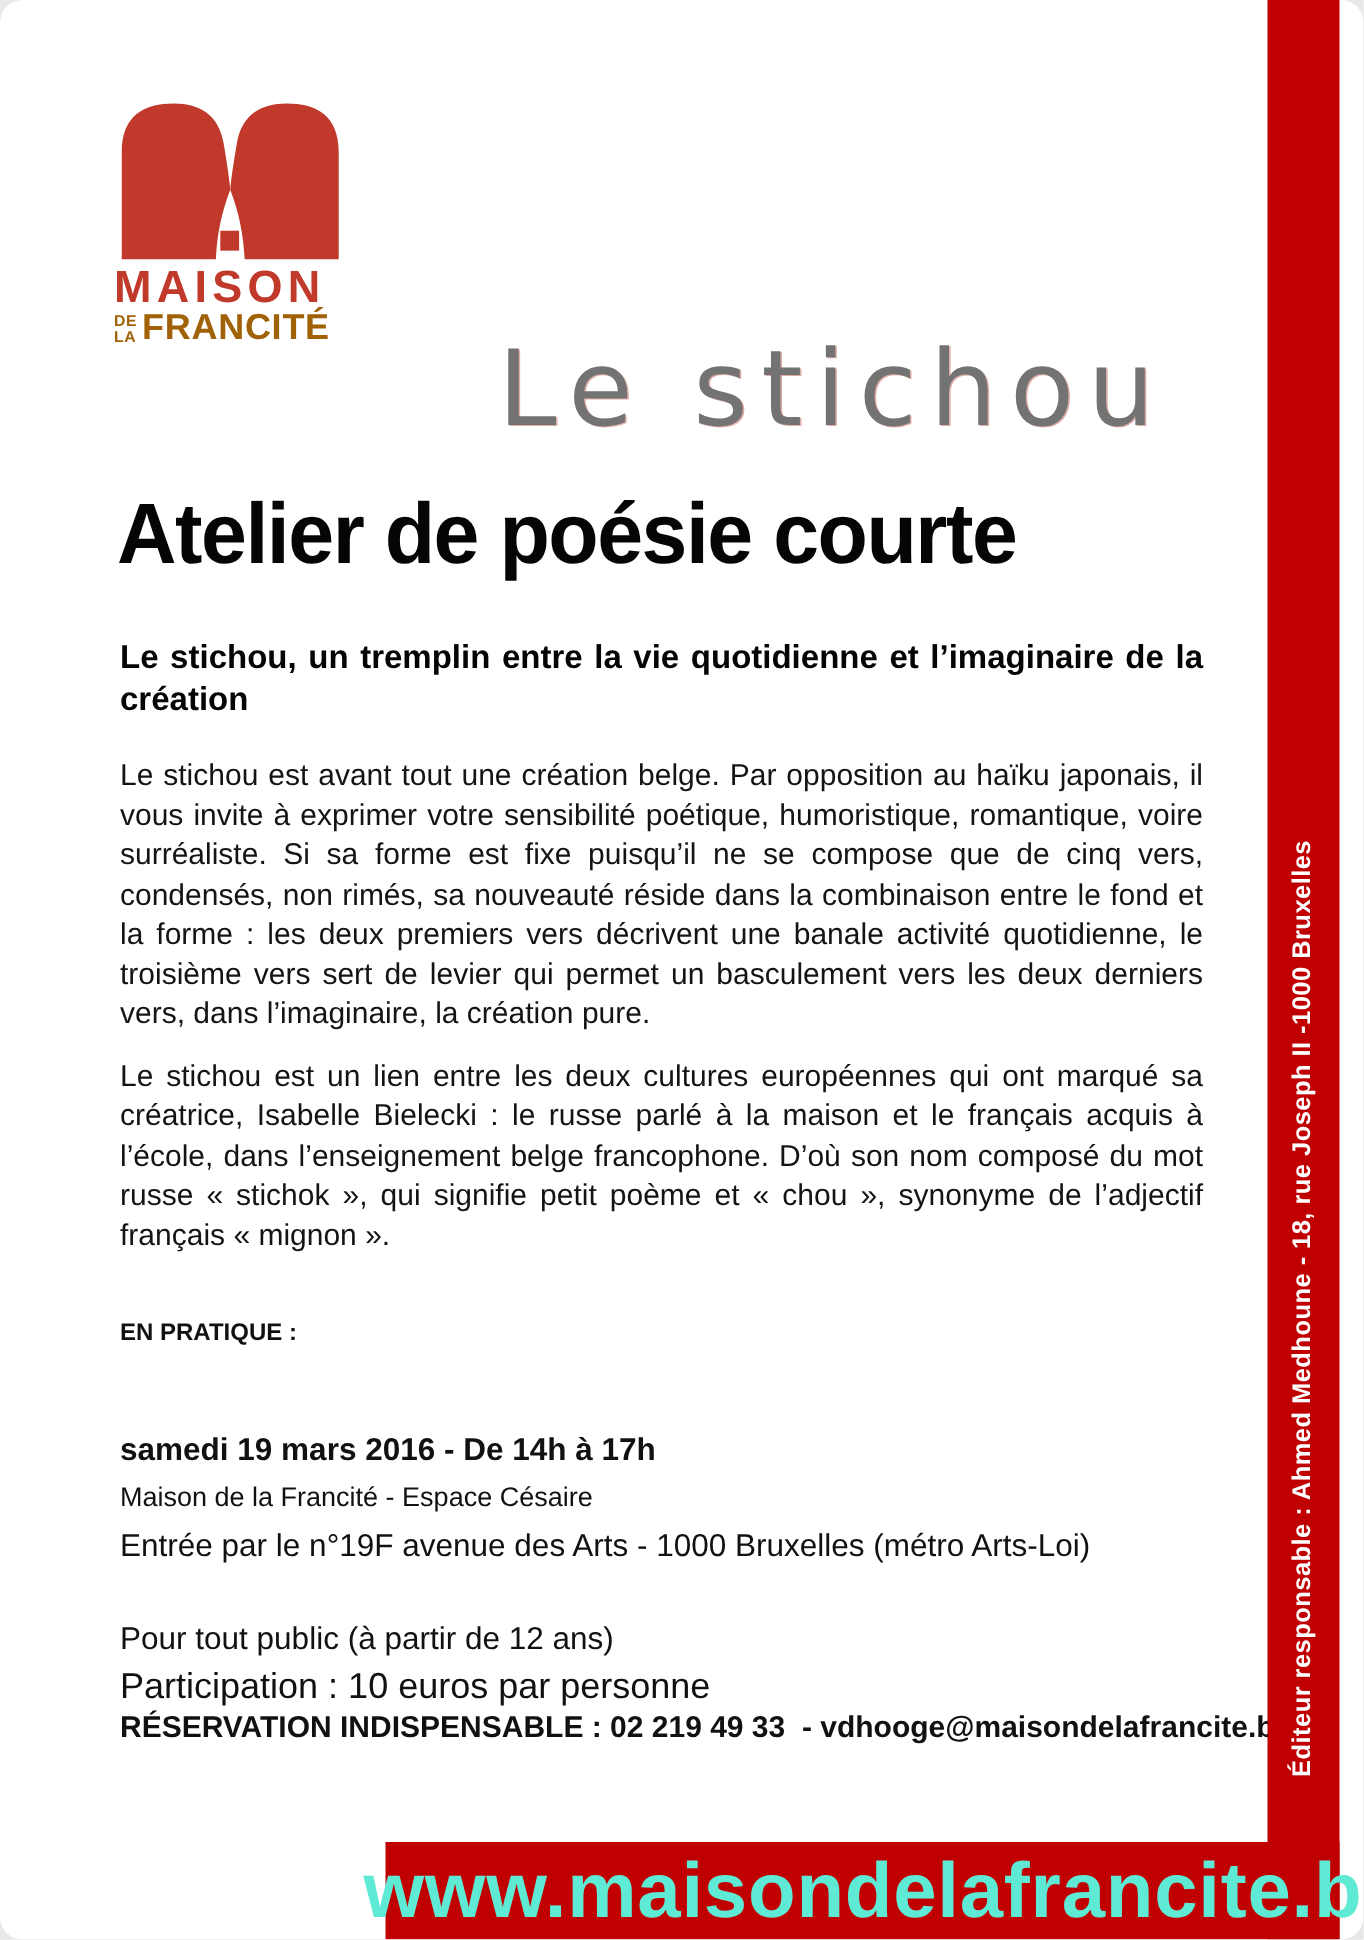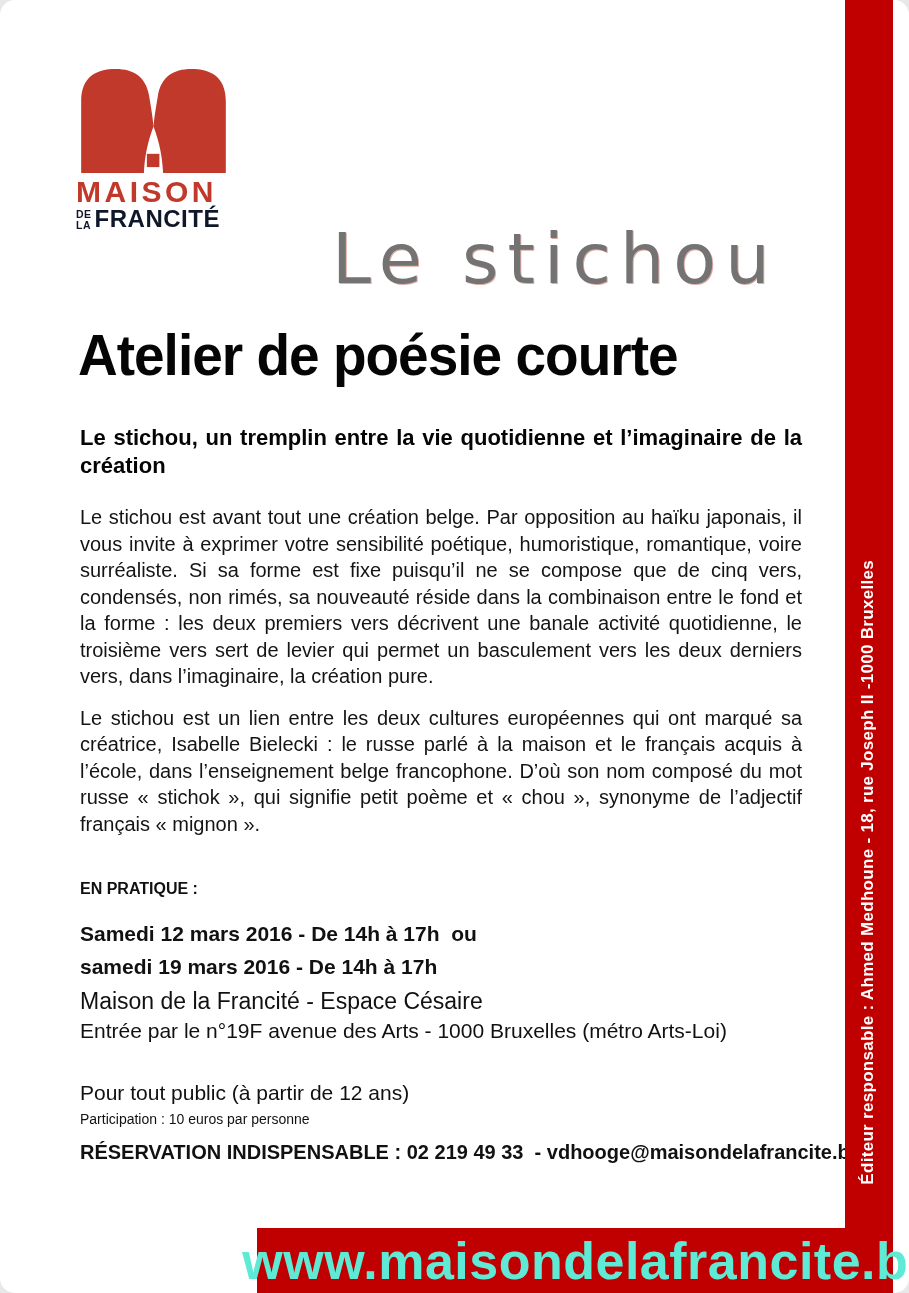--- a/index.html
+++ b/index.html
@@ -10,21 +10,21 @@
     font-family:"Liberation Sans", sans-serif; color:#111;border-radius:15px;
   }
 
   
   .logo { position:absolute; left:76px; top:66px; width:158px; }
   .logo svg { display:block; }
   .logo-line1 {
     color:#c0392b; font-weight:bold; font-size:30px; letter-spacing:3.5px;
     line-height:1; margin-top:4px;
   }
-  .logo-line2 { display:flex; align-items:flex-end; color:#0f172a; margin-top:1px; }
+  .logo-line2 { display:flex; align-items:flex-end; color:#a16207; margin-top:1px; }
   .logo-dela { display:flex; flex-direction:column; font-weight:bold;
     font-size:10.5px; line-height:10.5px; letter-spacing:0.5px; margin-right:3px; }
   .logo-francite { font-weight:bold; font-size:24px; line-height:22px; letter-spacing:0.5px;text-align:right; }
 
   
   .stichou-title {
     position:absolute; left:332px; top:218px; width:460px;
     font-family:"DejaVu Sans", sans-serif;
     font-size:70px; font-weight:normal; letter-spacing:9px;
     color:#737373; white-space:nowrap;
@@ -46,24 +46,24 @@
     font-size:20px; line-height:26.5px; text-align:justify; color:#141414;
     margin-bottom:15px;
   }
 
   
   .pline { position:absolute; left:80px; white-space:nowrap; color:#111; }
   .pline.bold { font-weight:bold; }
   #p-label        { top:880px;  font-size:16px; }
   #p-date1        { top:922px;  font-size:21px; }
   #p-date2        { top:955px;  font-size:21px; }
-  #p-place1       { top:988px;  font-size:23px; }
+  #p-place1       { top:988px;  font-size:18px; }
   #p-place2       { top:1019px; font-size:21px; }
   #p-public       { top:1081px; font-size:21px; }
-  #p-participation{ top:1111px; font-size:14px; }
+  #p-participation{ top:1111px; font-size:24px; }
   #p-reservation  { top:1141px; font-size:20px; }
 
   
   .strip {
     position:absolute; left:845px; top:0; width:48px; height:1293px;
     background:#c00000;
   }
   .strip-text {
     position:absolute; bottom:108px; left:13px;
     writing-mode:vertical-rl; transform:rotate(180deg);
@@ -106,21 +106,20 @@
 
   <div class="main-heading">Atelier de poésie courte</div>
 
   <div class="body-col">
     <div class="subtitle">Le stichou, un tremplin entre la vie quotidienne et l’imaginaire de la création</div>
     <div class="para">Le stichou est avant tout une création belge. Par opposition au haïku japonais, il vous invite à exprimer votre sensibilité poétique, humoristique, romantique, voire surréaliste. Si sa forme est fixe puisqu’il ne se compose que de cinq vers, condensés, non rimés, sa nouveauté réside dans la combinaison entre le fond et la forme : les deux premiers vers décrivent une banale activité quotidienne, le troisième vers sert de levier qui permet un basculement vers les deux derniers vers, dans l’imaginaire, la création pure.</div>
     <div class="para">Le stichou est un lien entre les deux cultures européennes qui ont marqué sa créatrice, Isabelle Bielecki : le russe parlé à la maison et le français acquis à l’école, dans l’enseignement belge francophone. D’où son nom composé du mot russe « stichok », qui signifie petit poème et « chou », synonyme de l’adjectif français « mignon ».</div>
   </div>
 
   <div class="pline bold" id="p-label">EN PRATIQUE :</div>
-  <div class="pline bold" id="p-date1">Samedi 12 mars 2016 - De 14h à 17h &nbsp;ou</div>
   <div class="pline bold" id="p-date2">samedi 19 mars 2016 - De 14h à 17h</div>
   <div class="pline" id="p-place1">Maison de la Francité - Espace Césaire</div>
   <div class="pline" id="p-place2">Entrée par le n°19F avenue des Arts - 1000 Bruxelles (métro Arts-Loi)</div>
   <div class="pline" id="p-public">Pour tout public (à partir de 12 ans)</div>
   <div class="pline" id="p-participation">Participation : 10 euros par personne</div>
   <div class="pline bold" id="p-reservation">RÉSERVATION INDISPENSABLE : 02 219 49 33 &nbsp;- vdhooge@maisondelafrancite.be</div>
 
   <div class="strip">
     <div class="strip-text">Éditeur responsable : Ahmed Medhoune - 18, rue Joseph II -1000 Bruxelles</div>
   </div>

